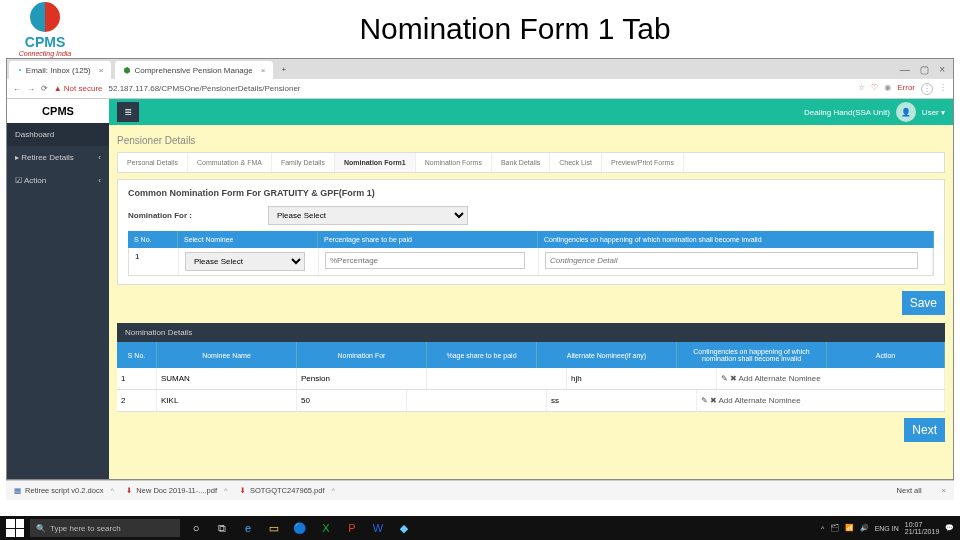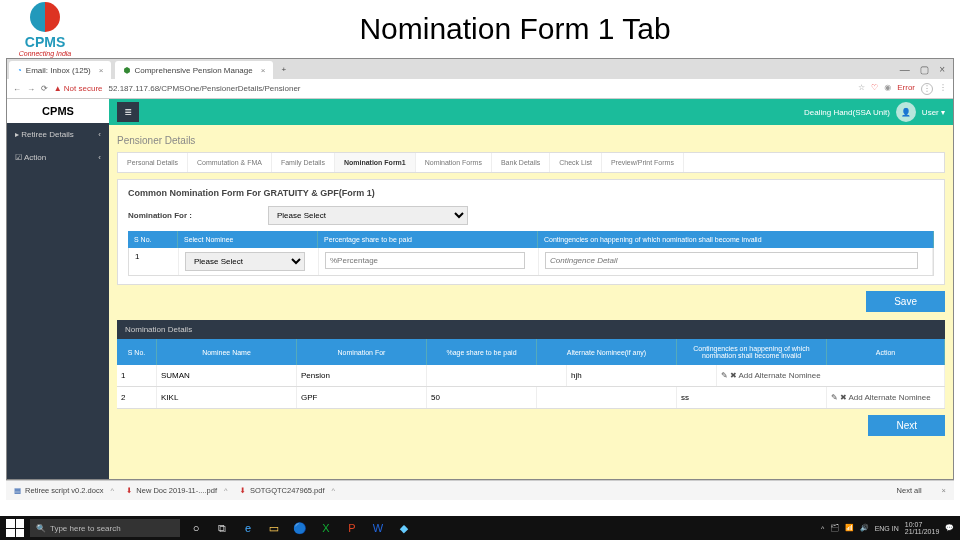--- a/index.html
+++ b/index.html
@@ -44,21 +44,21 @@
 .card{background:#fff;border:1px solid #ddd;margin-top:6px;padding:8px 10px}
 .cardtitle{font-size:9px;font-weight:bold;margin-bottom:8px;color:#444}
 .row{display:flex;align-items:center;gap:10px;margin-bottom:6px;font-size:8px}
 .row label{width:130px;font-weight:bold;color:#444}
 select,input[type=text]{font-size:8px;padding:3px 4px;border:1px solid #ccc}
 .thead{background:#3296dc;color:#fff;display:flex;font-size:7px}
 .thead>div{padding:5px 6px;border-right:1px solid #5ab}
 .tbody{display:flex;font-size:8px;border:1px solid #ddd;border-top:none}
 .tbody>div{padding:4px 6px;border-right:1px solid #eee}
 .savebar{text-align:right;margin-top:6px}
-.btn{display:inline-block;padding:5px 28px;background:#3296dc;color:#fff;font-size:10px;border:none;cursor:pointer}
+.btn{display:inline-block;padding:5px 8px;background:#3296dc;color:#fff;font-size:12px;border:none;cursor:pointer}
 .darkbar{background:#2e3947;color:#ccc;padding:5px 8px;font-size:8px;margin-top:8px}
 .t2head{background:#3296dc;color:#fff;display:flex;font-size:7px;text-align:center}
 .t2head>div{padding:6px 4px;border-right:1px solid #5ab;display:flex;align-items:center;justify-content:center}
 .t2row{display:flex;font-size:8px;background:#fff;border-bottom:1px solid #ddd}
 .t2row>div{padding:6px 4px;border-right:1px solid #eee}
 .lnk{color:#555;cursor:pointer}
 .dlbar{background:#f5f5f5;border-top:1px solid #ccc;height:20px;display:flex;align-items:center;font-size:7.5px;padding:0 8px;gap:12px;margin:0 6px}
 .dlitem{display:flex;align-items:center;gap:4px;color:#444}
 .dlitem .up{color:#999;margin-left:3px}
 .dlbar .showall{margin-left:auto;color:#444}
@@ -114,20 +114,23 @@
       <span>◉</span>
       <span class="err">Error</span>
       <span style="border:1px solid #bbb;border-radius:50%;width:12px;height:12px;display:inline-block;text-align:center">⋮</span>
       <span>⋮</span>
     </div>
   </div>
 
   <div class="app">
     <div class="sidebar">
       <div class="brand">CPMS</div>
+      <div class="sbitem dark">
+          <span>Dashboard</span>
+        </div>
       <div class="sbitem">
           <span>▸ <span>Retiree Details</span></span>
           <span>‹</span>
         </div>
       <div class="sbitem">
           <span>☑ <span>Action</span></span>
           <span>‹</span>
         </div>
     </div>
     <div class="main">
@@ -185,21 +188,20 @@
           <div class="d1">1</div>
           <div class="d2">SUMAN</div>
           <div class="d3">Pension</div>
           <div class="d5"></div>
           <div class="d6">hjh</div>
           <div class="d7"><span class="lnk">✎ ✖ Add Alternate Nominee</span></div>
         </div>
         <div class="t2row">
           <div class="d1">2</div>
           <div class="d2">KIKL</div>
-          <div class="d3">GPF</div>
           <div class="d4">50</div>
           <div class="d5"></div>
           <div class="d6">ss</div>
           <div class="d7"><span class="lnk">✎ ✖ Add Alternate Nominee</span></div>
         </div>
         <div class="savebar"><button class="btn">Next</button></div>
       </div>
     </div>
   </div>
 </div>

